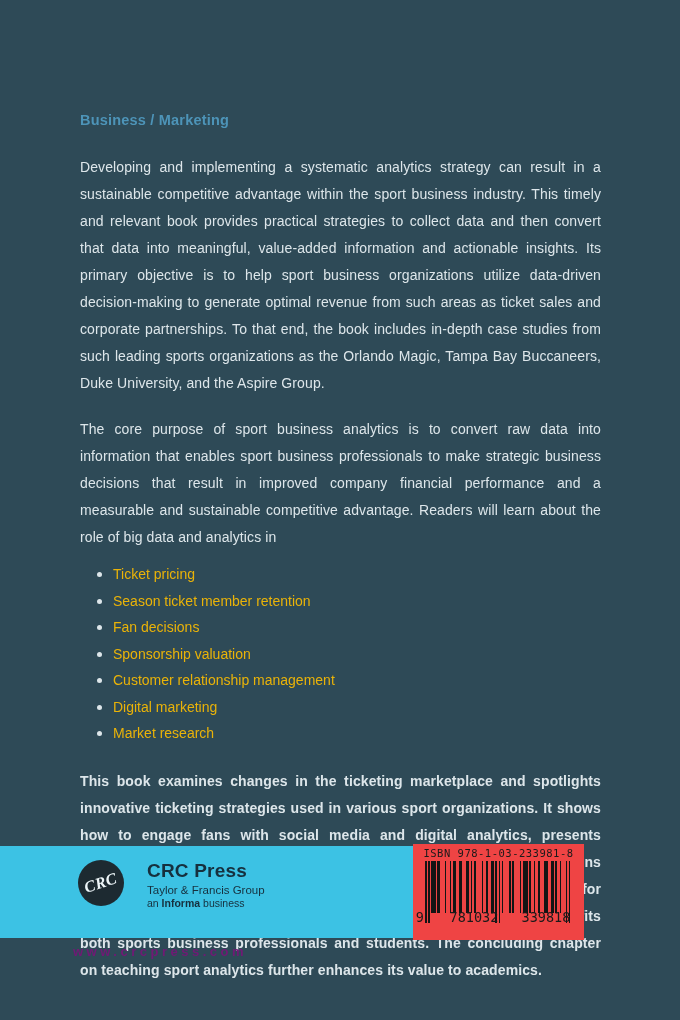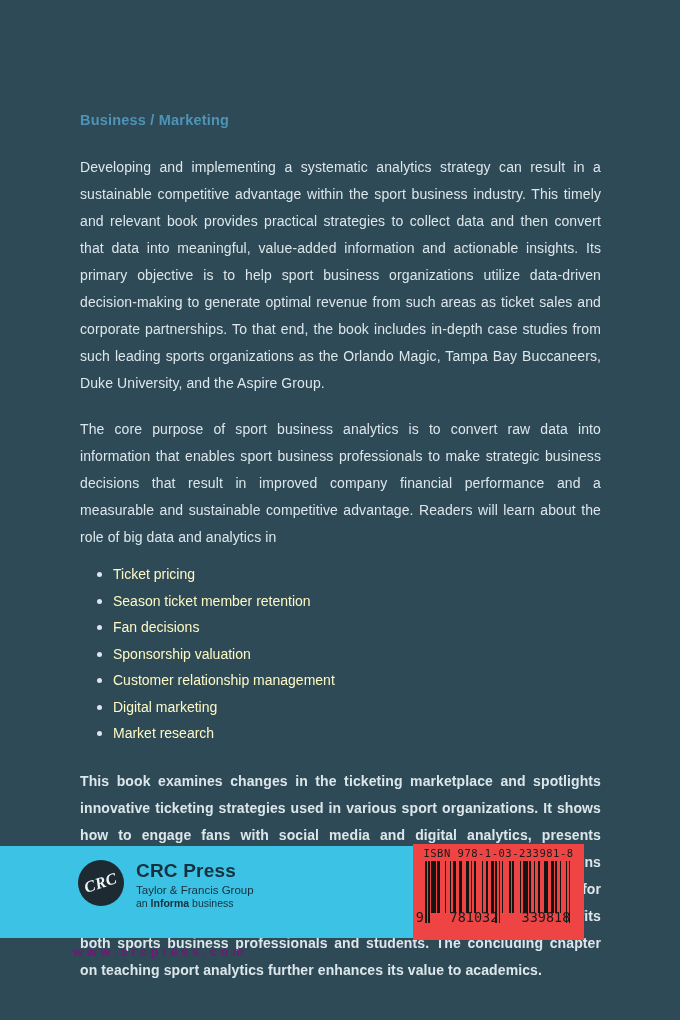--- a/index.html
+++ b/index.html
@@ -15,34 +15,34 @@
     margin-top:28px;
   }
   .para{
     margin:0; color:#dde6ea; font-size:14px; line-height:27px;
     text-align:justify; letter-spacing:.1px;
   }
   .p1{margin-top:26px;}
   .p2{margin-top:19px;}
   .p3{margin-top:24px;font-weight:bold;}
   ul.bullets{list-style:none; margin:14px 0 0; padding:0 0 0 15px;}
-  ul.bullets li{display:flex; margin-bottom:7px; color:#fef9c3; font-size:14px; line-height:19.5px;}
+  ul.bullets li{display:flex; margin-bottom:7px; color:#eab308; font-size:14px; line-height:19.5px;}
   .dot{flex:none; width:5px; height:5px; border-radius:50%; background:#dde6ea; margin:7px 11px 0 2px;}
   
   .band{position:absolute; left:0; top:846px; width:413px; height:92px; background:#3cc2e4;}
   .logo-row{position:absolute; left:78px; top:14px; display:flex; align-items:flex-start;}
   .crc-circle{
     flex:none; width:46px; height:46px; border-radius:50%; background:#1d2a31;
     display:flex; align-items:center; justify-content:center;
   }
   .crc-mono{
     color:#eef6f9; font-family:"Liberation Serif", serif; font-style:italic;
     font-weight:bold; font-size:16px; transform:rotate(-18deg); letter-spacing:.5px;
   }
-  .pub-text{margin-left:12px; color:#16303e;}
+  .pub-text{margin-left:23px; color:#16303e;}
   .pub-name{font-size:19px; font-weight:bold; letter-spacing:.2px;}
   .pub-group{font-size:11.5px; margin-top:2px;}
   .pub-tagline{font-size:10.5px; margin-top:1px;}
   .website{
     position:absolute; left:66px; top:66px; width:188px; text-align:center;
     font-size:13px; font-weight:bold; letter-spacing:3.5px; color:#701a75;margin-top:32px;
   }
   
   .barcode-box{
     position:absolute; left:413px; top:844px; width:171px; height:96px;

